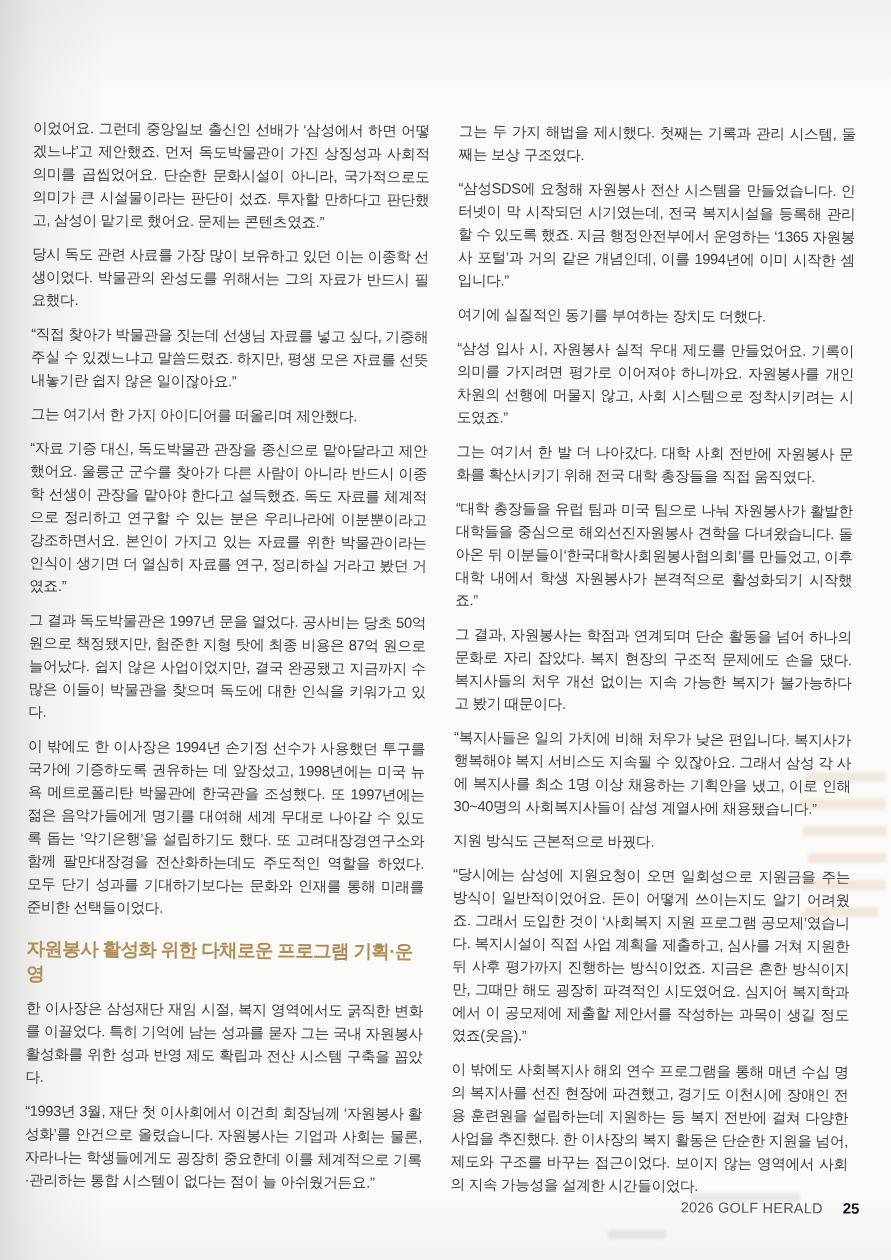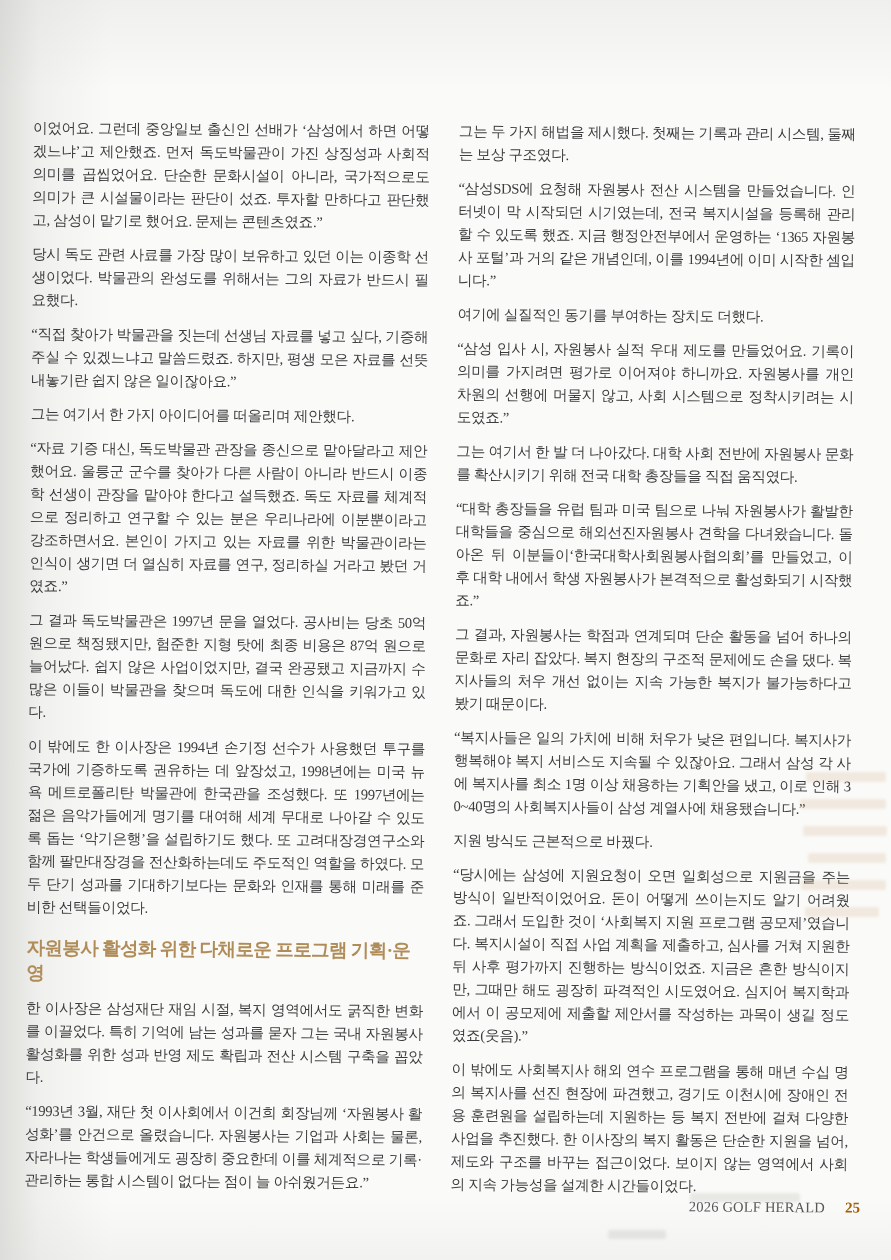--- a/index.html
+++ b/index.html
@@ -7,21 +7,21 @@
     padding: 0;
     background: #e9e9e7;
   }
   .page {
     position: relative;
     width: 891px;
     height: 1260px;
     margin: 0 auto;
     background: #fafaf8;
     overflow: hidden;
-    font-family: Liberation Serif, serif;
+    font-family: Liberation Sans, sans-serif;
   }
   
   .shade-left {
     position: absolute; left: 0; top: 0; bottom: 0; width: 110px;
     background: linear-gradient(to right, rgba(198,198,195,0.55), rgba(210,210,207,0.25) 40px, rgba(220,220,217,0) 100%);
     pointer-events: none;
   }
   .shade-top {
     position: absolute; left: 0; top: 0; right: 0; height: 90px;
     background: linear-gradient(to bottom, rgba(215,215,212,0.30), rgba(215,215,212,0));
@@ -71,21 +71,21 @@
     transform: rotate(0.45deg);
   }
   .footer .mag {
     font-size: 14.5px;
     color: #57575a;
     letter-spacing: 0.2px;
   }
   .footer .pagenum {
     font-size: 15px;
     font-weight: bold;
-    color: #a16207;
+    color: #0f172a;
     margin-top: 40px;
   }
   
   .ghost {
     position: absolute;
     border-radius: 2px;
     filter: blur(1.5px);
     pointer-events: none;
   }
   .ghost.tan { background: rgba(196,150,92,0.16); height: 10px; }

